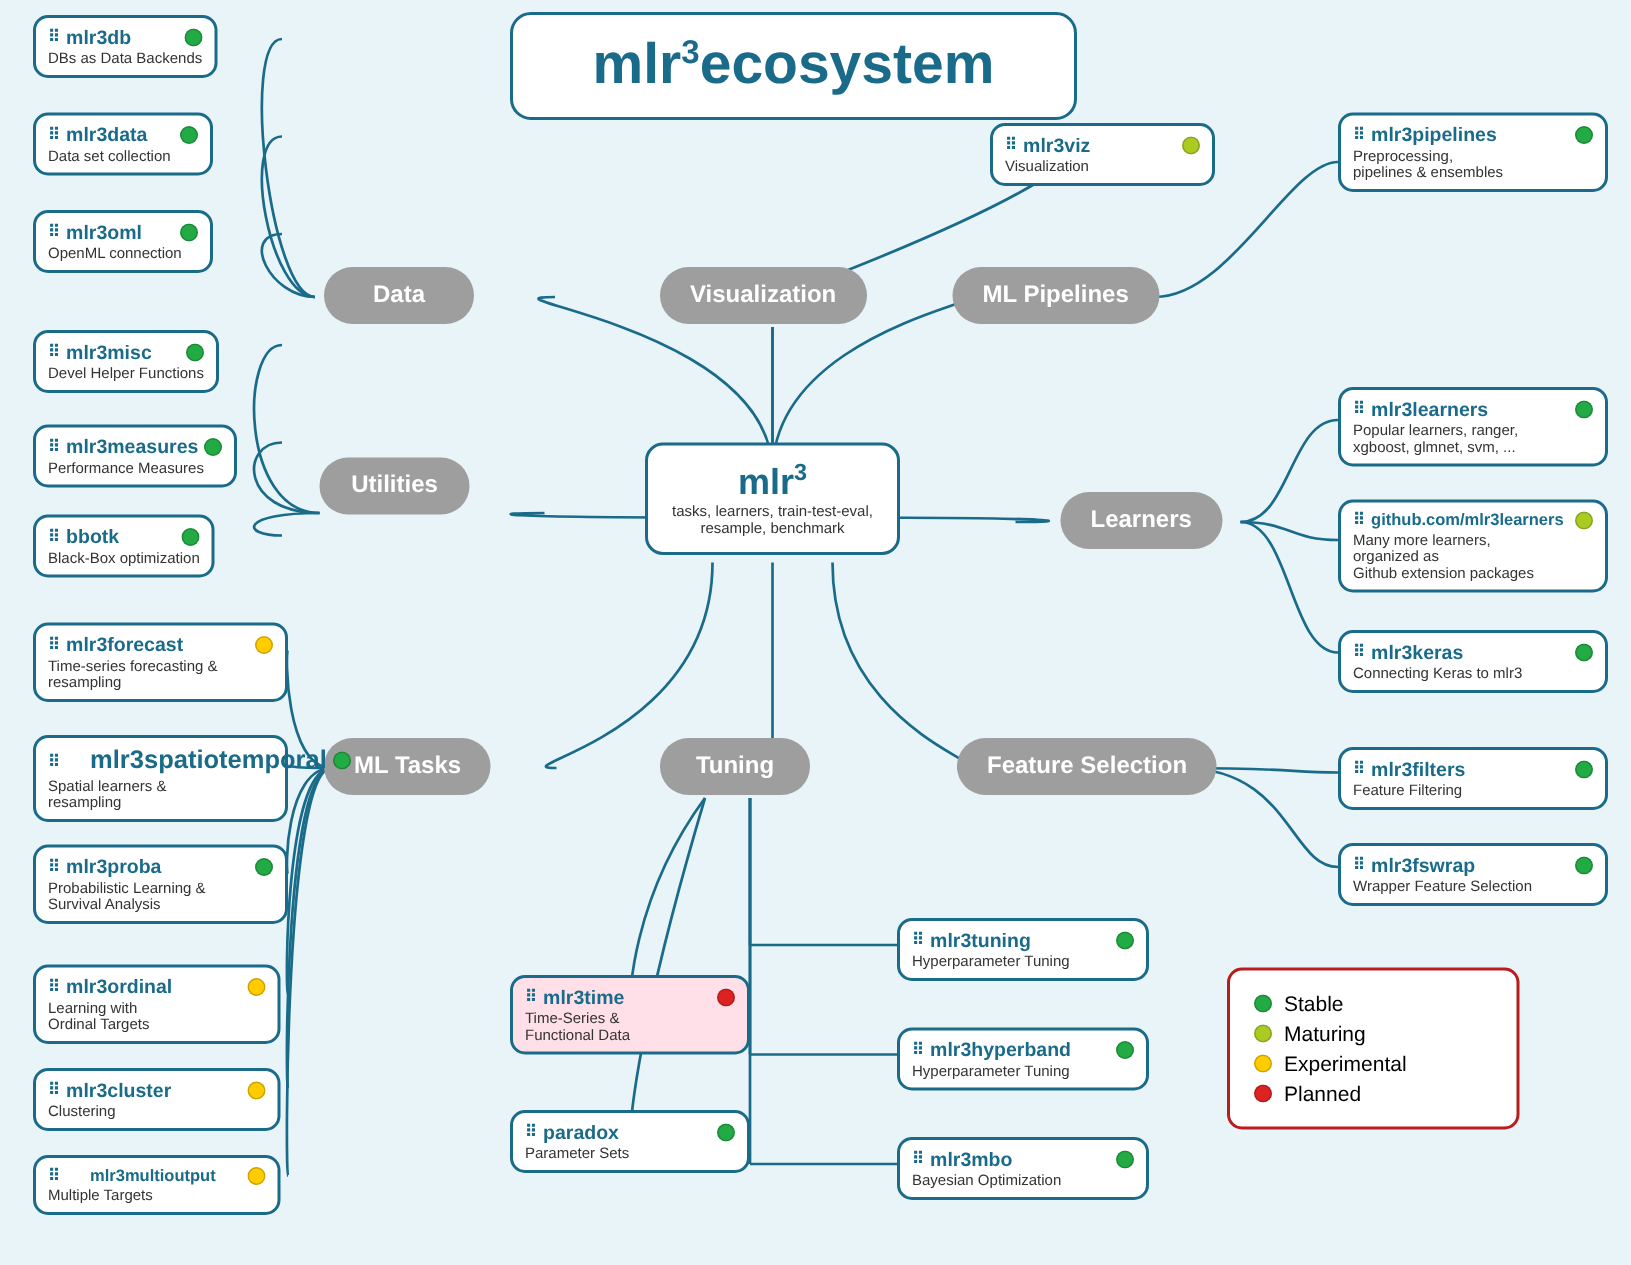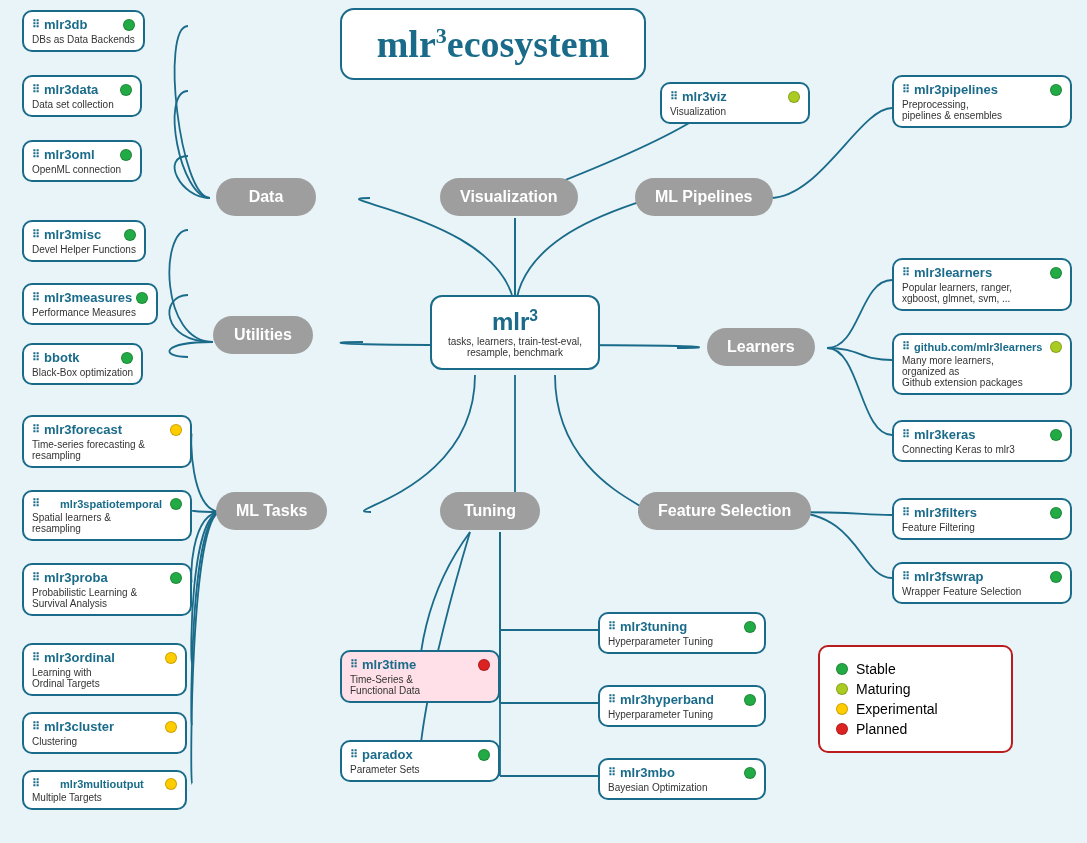--- a/index.html
+++ b/index.html
@@ -179,38 +179,38 @@
     <path d="M500,532 C500,700 500,703 500,703" stroke="#1a6b8a" stroke-width="1.8" fill="none"></path>
     <line x1="500" y1="703" x2="598" y2="703" stroke="#1a6b8a" stroke-width="1.8" fill="none"></line>
     <path d="M500,532 C500,775 500,776 500,776" stroke="#1a6b8a" stroke-width="1.8" fill="none"></path>
     <line x1="500" y1="776" x2="598" y2="776" stroke="#1a6b8a" stroke-width="1.8" fill="none"></line>
     <path d="M470,532 C420,600 420,668 420,668" stroke="#1a6b8a" stroke-width="1.8" fill="none"></path>
     <line x1="420" y1="668" x2="500" y2="668" stroke="#1a6b8a" stroke-width="1.8" fill="none"></line>
     <path d="M470,532 C420,700 420,758 420,758" stroke="#1a6b8a" stroke-width="1.8" fill="none"></path>
     <line x1="420" y1="758" x2="500" y2="758" stroke="#1a6b8a" stroke-width="1.8" fill="none"></line>
   </svg>
 
-<div class="title-box node" style="left:340px; top:8px; width:306px;font-family:Liberation Serif, serif;">
+<div class="title-box node" style="left:340px; top:8px; width:378px;">
   <div class="eco-title">
     <span>mlr</span><sup>3</sup><span>ecosystem</span>
   </div>
 </div>
 
 <div class="main-node node" style="left:430px; top:295px; width:170px;">
   <div class="title">
     <span>mlr</span><sup>3</sup>
   </div>
   <div class="subtitle" style="white-space:pre-line;">tasks, learners, train-test-eval,
 resample, benchmark</div>
 </div>
 
 <div class="cat-node node" style="left:216px; top:178px;">Data</div>
 <div class="cat-node node" style="left:440px; top:178px;">Visualization</div>
 <div class="cat-node node" style="left:635px; top:178px;">ML Pipelines</div>
-<div class="cat-node node" style="left:213px; top:316px;text-align:center;">Utilities</div>
+<div class="cat-node node" style="left:213px; top:305px;text-align:center;">Utilities</div>
 <div class="cat-node node" style="left:707px; top:328px;">Learners</div>
 <div class="cat-node node" style="left:216px; top:492px;">ML Tasks</div>
 <div class="cat-node node" style="left:440px; top:492px;">Tuning</div>
 <div class="cat-node node" style="left:638px; top:492px;">Feature Selection</div>
 
 <div class="pkg-node node" style="left:22px; top:10px;">
   <div class="pkg-title">
       <span class="pkg-icon">⠿</span>
       <span>mlr3db</span>
       <span class="dot green" style="margin-left:auto;"></span>
@@ -331,21 +331,21 @@
       <span class="pkg-icon">⠿</span>
       <span>mlr3forecast</span>
       <span class="dot yellow" style="margin-left:auto;"></span>
     </div>
   <div class="pkg-desc">Time-series forecasting &amp;<br>resampling</div>
 </div>
 
 <div class="pkg-node node" style="left:22px; top:490px; width:170px;">
   <div class="pkg-title">
       <span class="pkg-icon">⠿</span>
-      <span style="font-size:11px;padding-left:16px;">mlr3spatiotemporal</span>
+      <span style="font-size:17px;padding-left:16px;">mlr3spatiotemporal</span>
       <span class="dot green" style="margin-left:auto;"></span>
     </div>
   <div class="pkg-desc">Spatial learners &amp;<br>resampling</div>
 </div>
 
 <div class="pkg-node node" style="left:22px; top:563px; width:170px;">
   <div class="pkg-title">
       <span class="pkg-icon">⠿</span>
       <span>mlr3proba</span>
       <span class="dot green" style="margin-left:auto;"></span>

